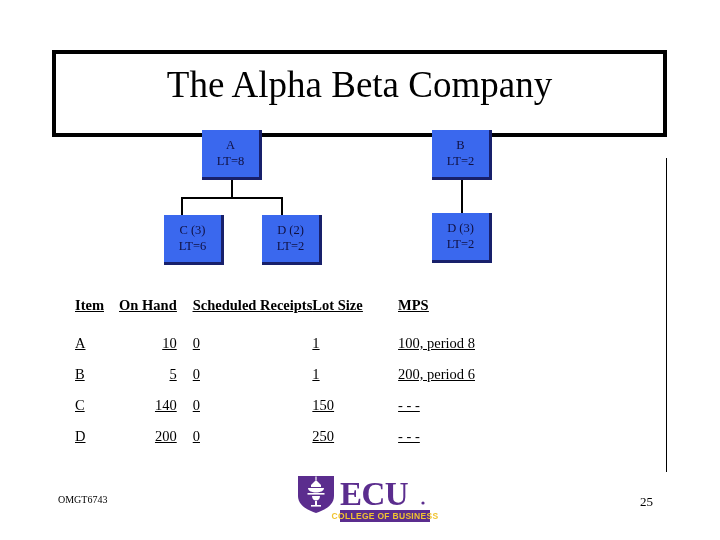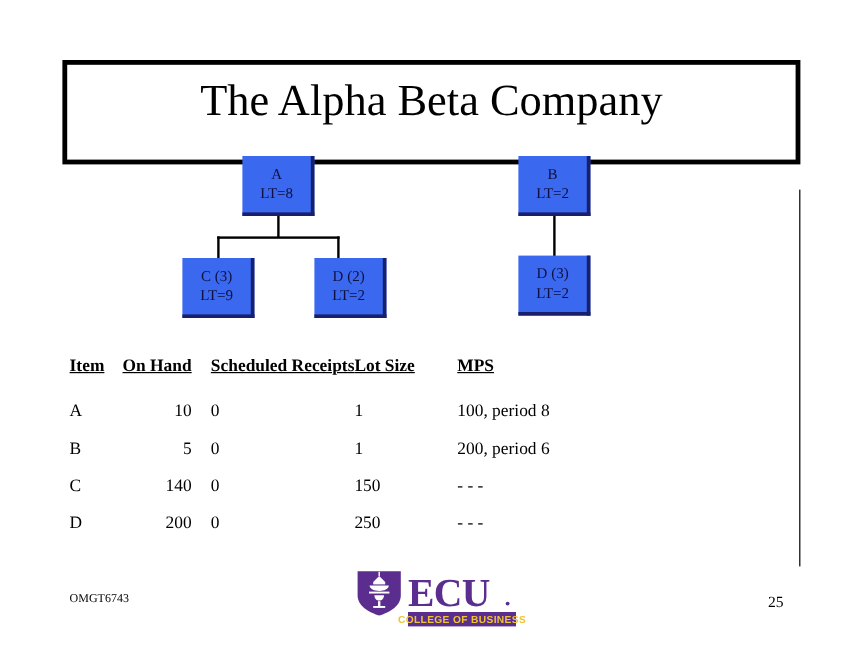--- a/index.html
+++ b/index.html
@@ -66,26 +66,27 @@
   .bom-node .lbl { display: block; }
   .connector {
     position: absolute;
     background: #000000;
     z-index: 2;
   }
 
   
   #data-table {
     position: absolute;
-    left: 58px;
+    left: 75px;
     top: 297px;
     width: 400px;
     border-collapse: collapse;
     font-size: 14.5px;
     font-family: "Liberation Serif", "DejaVu Serif", serif;
+    text-decoration: underline;
   }
   #data-table th {
     font-weight: bold;
     text-decoration: underline;
     padding: 0 0 14px 0;
     white-space: nowrap;
     font-size: 14.5px;
   }
   #data-table td {
     padding: 7px 0 7px 0;
@@ -154,23 +155,23 @@
   <div class="bom-node" style="left:202px; top:130px;">
     <span class="lbl">A</span>
     <span class="lbl">LT=8</span>
   </div>
 
   <div class="bom-node" style="left:432px; top:130px;">
     <span class="lbl">B</span>
     <span class="lbl">LT=2</span>
   </div>
 
-  <div class="bom-node" style="left:152px; top:215px;">
+  <div class="bom-node" style="left:164px; top:215px;">
     <span class="lbl">C (3)</span>
-    <span class="lbl">LT=9</span>
+    <span class="lbl">LT=6</span>
   </div>
 
   <div class="bom-node" style="left:262px; top:215px;">
     <span class="lbl">D (2)</span>
     <span class="lbl">LT=2</span>
   </div>
 
   <div class="bom-node" style="left:432px; top:213px;">
     <span class="lbl">D (3)</span>
     <span class="lbl">LT=2</span>

